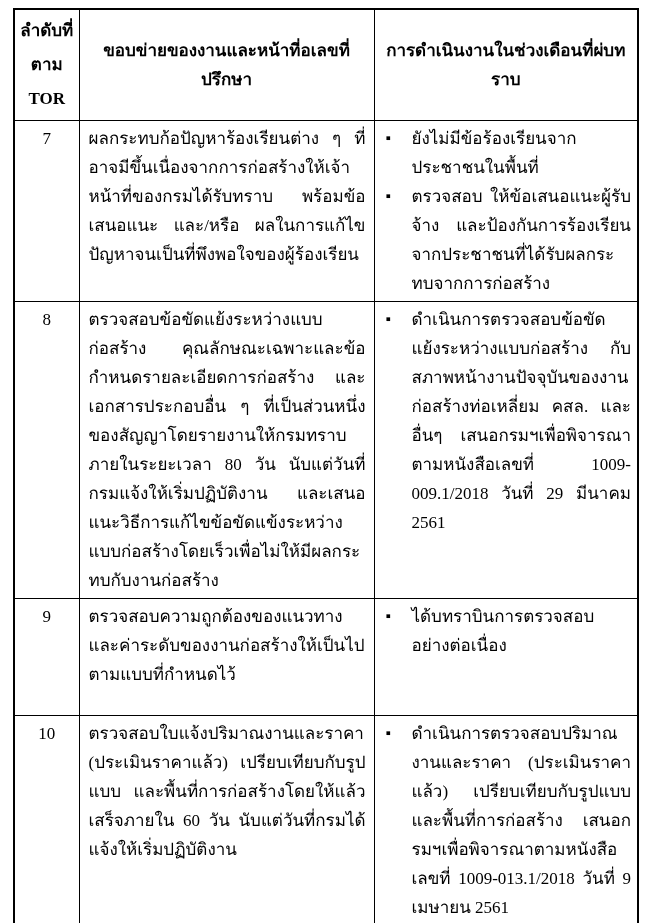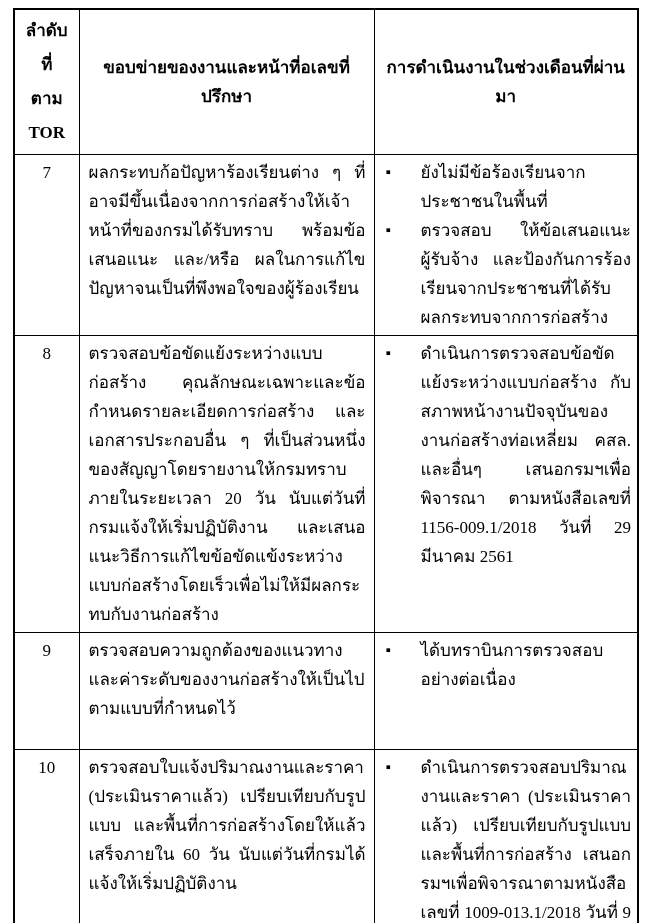--- a/index.html
+++ b/index.html
@@ -31,21 +31,21 @@
     font-size: 17px;
     line-height: 29px;
     font-weight: normal;
     overflow: hidden;
   }
   
   tr.header-row th {
     vertical-align: middle;
     text-align: center;
     font-weight: bold;
-    padding: 4px 8px;
+    padding: 4px 2px;
   }
   .tor-head-line { line-height: 34px; }
   
   td.cell-num {
     text-align: center;
     padding-top: 3px;
   }
   
   td.cell-scope {
     padding: 3px 8px 3px 9px;
@@ -70,42 +70,41 @@
     margin-left: 11px;
     margin-right: 12px;
     font-size: 15px;
     line-height: 29px;
     text-align: left;
   }
   .bullet-text {
     flex: 1 1 auto;
     text-align: justify;
     overflow-wrap: break-word;
-    margin-left: 9px;
   }
 </style>
 </head>
 <body>
 
 <div class="page">
   <table class="doc-table">
     <colgroup>
       <col style="width:65px">
       <col style="width:295px">
       <col style="width:264px">
     </colgroup>
     <thead>
       <tr class="header-row" style="height:82px">
         <th>
           <div class="tor-head-line">ลำดับที่</div>
           <div class="tor-head-line">ตาม</div>
           <div class="tor-head-line">TOR</div>
         </th>
         <th>ขอบข่ายของงานและหน้าที่อเลขที่ปรึกษา</th>
-        <th>การดำเนินงานในช่วงเดือนที่ผ่านมา</th>
+        <th>การดำเนินงานในช่วงเดือนที่ผ่บทราบ</th>
       </tr>
     </thead>
     <tbody>
 
       <tr style="height:115px">
         <td class="cell-num">7</td>
         <td class="cell-scope">ผลกระทบก้อปัญหาร้องเรียนต่าง ๆ ที่อาจมีขึ้นเนื่องจากการก่อสร้างให้เจ้าหน้าที่ของกรมได้รับทราบ พร้อมข้อเสนอแนะ และ/หรือ ผลในการแก้ไขปัญหาจนเป็นที่พึงพอใจของผู้ร้องเรียน</td>
         <td class="cell-progress">
           <ul class="bullet-list">
             <li>
@@ -115,26 +114,26 @@
             <li>
               <span class="bullet-glyph">▪</span>
               <span class="bullet-text">ตรวจสอบ ให้ข้อเสนอแนะผู้รับจ้าง และป้องกันการร้องเรียนจากประชาชนที่ได้รับผลกระทบจากการก่อสร้าง</span>
             </li>
           </ul>
         </td>
       </tr>
 
       <tr style="height:183px">
         <td class="cell-num">8</td>
-        <td class="cell-scope">ตรวจสอบข้อขัดแย้งระหว่างแบบก่อสร้าง คุณลักษณะเฉพาะและข้อกำหนดรายละเอียดการก่อสร้าง และเอกสารประกอบอื่น ๆ ที่เป็นส่วนหนึ่งของสัญญาโดยรายงานให้กรมทราบภายในระยะเวลา 20 วัน  นับแต่วันที่กรมแจ้งให้เริ่มปฏิบัติงาน และเสนอแนะวิธีการแก้ไขข้อขัดแข้งระหว่างแบบก่อสร้างโดยเร็วเพื่อไม่ให้มีผลกระทบกับงานก่อสร้าง</td>
+        <td class="cell-scope">ตรวจสอบข้อขัดแย้งระหว่างแบบก่อสร้าง คุณลักษณะเฉพาะและข้อกำหนดรายละเอียดการก่อสร้าง และเอกสารประกอบอื่น ๆ ที่เป็นส่วนหนึ่งของสัญญาโดยรายงานให้กรมทราบภายในระยะเวลา 80 วัน  นับแต่วันที่กรมแจ้งให้เริ่มปฏิบัติงาน และเสนอแนะวิธีการแก้ไขข้อขัดแข้งระหว่างแบบก่อสร้างโดยเร็วเพื่อไม่ให้มีผลกระทบกับงานก่อสร้าง</td>
         <td class="cell-progress">
           <ul class="bullet-list">
             <li>
               <span class="bullet-glyph">▪</span>
-              <span class="bullet-text">ดำเนินการตรวจสอบข้อขัดแย้งระหว่างแบบก่อสร้าง กับสภาพหน้างานปัจจุบันของงานก่อสร้างท่อเหลี่ยม คสล. และอื่นๆ เสนอกรมฯเพื่อพิจารณา ตามหนังสือเลขที่ 1156-009.1/2018 วันที่ 29 มีนาคม 2561</span>
+              <span class="bullet-text">ดำเนินการตรวจสอบข้อขัดแย้งระหว่างแบบก่อสร้าง กับสภาพหน้างานปัจจุบันของงานก่อสร้างท่อเหลี่ยม คสล. และอื่นๆ เสนอกรมฯเพื่อพิจารณา ตามหนังสือเลขที่ 1009-009.1/2018 วันที่ 29 มีนาคม 2561</span>
             </li>
           </ul>
         </td>
       </tr>
 
       <tr style="height:117px">
         <td class="cell-num">9</td>
         <td class="cell-scope">ตรวจสอบความถูกต้องของแนวทาง และค่าระดับของงานก่อสร้างให้เป็นไปตามแบบที่กำหนดไว้</td>
         <td class="cell-progress">
           <ul class="bullet-list">

